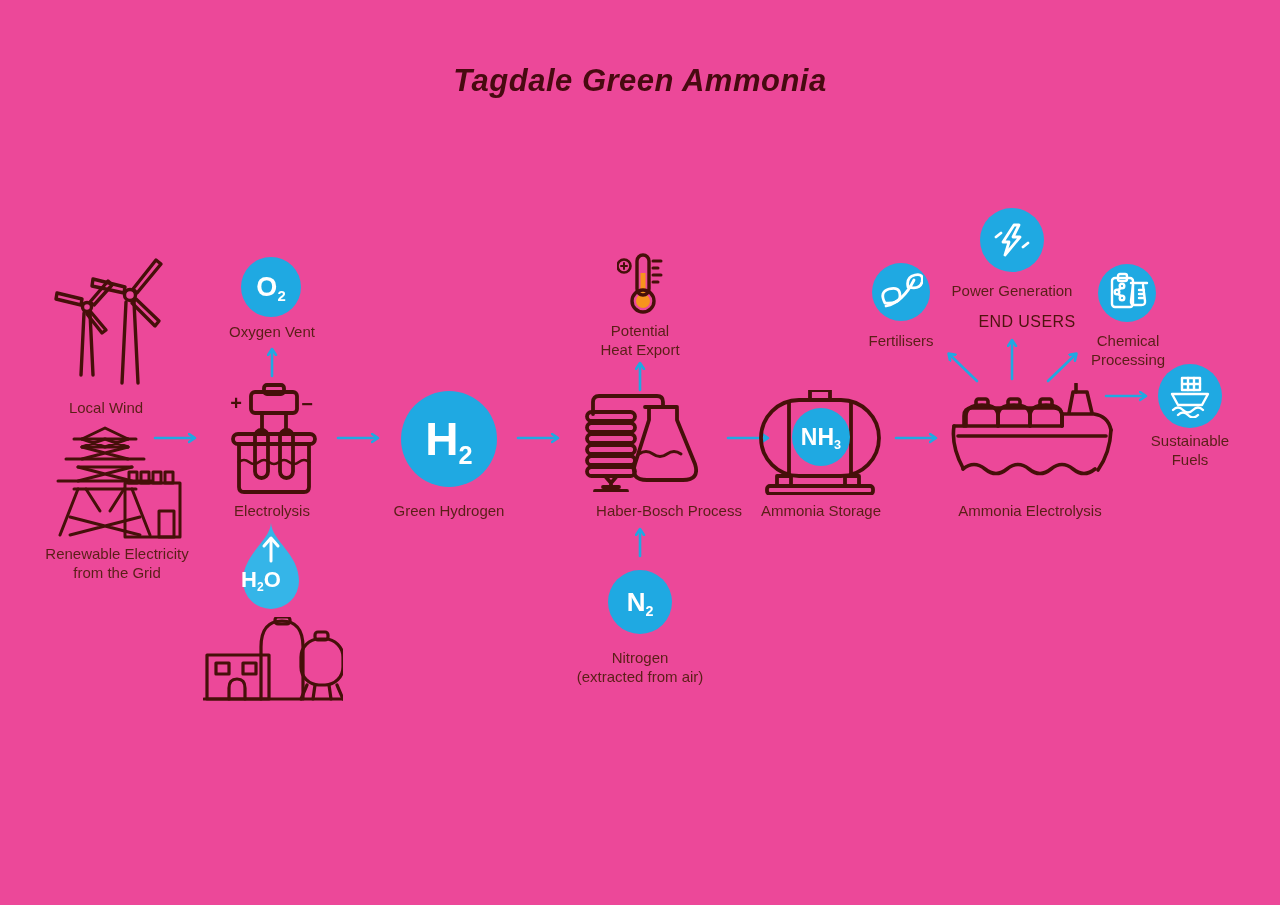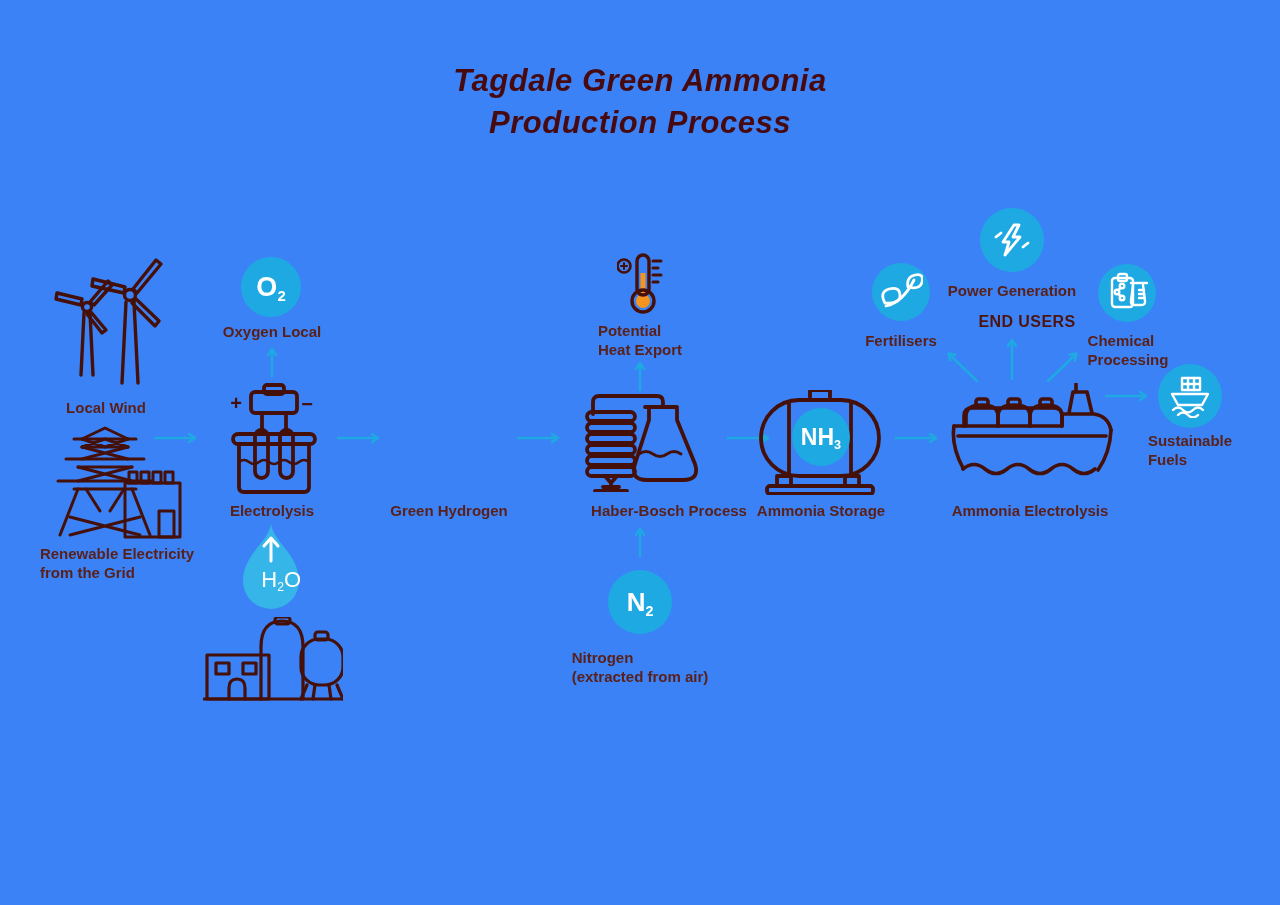--- a/index.html
+++ b/index.html
@@ -1,27 +1,27 @@
 <!DOCTYPE html>
 <html><head>
 <meta charset="utf-8">
 <style>
   html,body{margin:0;padding:0;}
   .canvas{
-    position:relative;width:1280px;height:905px;background:#3b82f6;
+    position:relative;width:1280px;height:905px;background:#ec4899;
     overflow:hidden;font-family:"Liberation Sans",sans-serif;
   }
   .title{
     position:absolute;left:640px;top:60px;transform:translateX(-50%);
     text-align:center;color:#470a10;font-weight:bold;font-style:italic;
     font-size:31px;line-height:42px;letter-spacing:0.5px;white-space:nowrap;
   }
   .label{
-    position:absolute;transform:translateX(-50%);
-    color:#5a1f17;font-size:15px;font-weight:700;line-height:19px;white-space:nowrap;
+    position:absolute;transform:translateX(-50%);text-align:center;
+    color:#5a1f17;font-size:15px;font-weight:400;line-height:19px;white-space:nowrap;
   }
   .label div{white-space:nowrap;}
   .label.endusers{font-size:16px;letter-spacing:0.4px;color:#4f130e;padding-left:30px;}
   .badge{
     position:absolute;background:#1fa9e2;border-radius:50%;color:#ffffff;
     display:flex;align-items:center;justify-content:center;font-weight:bold;
   }
   .badge sub{font-size:0.55em;line-height:0;vertical-align:-0.35em;}
   .euc{
     position:absolute;background:#1fa9e2;border-radius:50%;
@@ -29,34 +29,33 @@
   }
   .icon{position:absolute;}
   .ink{stroke:#451009;fill:none;stroke-linecap:round;stroke-linejoin:round;}
   .wht{stroke:#ffffff;fill:none;stroke-linecap:round;stroke-linejoin:round;}
   .sign{
     position:absolute;transform:translateX(-50%);color:#451009;
     font-size:20px;font-weight:bold;line-height:18px;
   }
   .drop{position:absolute;width:60px;height:92px;}
   .drop-text{
-    position:absolute;left:0;top:46px;width:60px;text-align:right;
-    color:#fff;font-size:22px;font-weight:normal;
+    position:absolute;left:0;top:46px;width:60px;text-align:left;
+    color:#fff;font-size:22px;font-weight:bold;
   }
   .drop-text sub{font-size:0.55em;line-height:0;vertical-align:-0.35em;}
   .arrow-layer{position:absolute;left:0;top:0;pointer-events:none;}
 </style>
 </head>
 <body>
 
 <div class="canvas">
 
   <div class="title">
     <div>Tagdale Green Ammonia</div>
-    <div>Production Process</div>
   </div>
 
   <svg class="arrow-layer" width="1280" height="905" viewBox="0 0 1280 905">
     <defs>
       <marker id="ah" markerWidth="14" markerHeight="14" refX="5" refY="5" orient="auto" markerUnits="userSpaceOnUse">
         <path d="M1 1 L7 5 L1 9" fill="none" stroke="#1fa9e2" stroke-width="2.6" stroke-linecap="round" stroke-linejoin="round"></path>
       </marker>
     </defs>
     <g stroke="#1fa9e2" stroke-width="2.6" stroke-linecap="round">
       <line x1="155" y1="438" x2="193" y2="438" marker-end="url(#ah)"></line>
@@ -197,20 +196,23 @@
       <path d="M4 43 Q1 63 13 85"></path>
       <path d="M161 47 Q160 70 148 87"></path>
       <path d="M13 86 q11 -9 22 0 t22 0 t22 0 t22 0 t22 0 t22 0"></path>
     </g>
   </svg>
 
   <div class="badge" style="left:241px;top:257px;width:60px;height:60px;font-size:27px">
     <span><span>O</span><sub>2</sub></span>
   </div>
 
+  <div class="badge" style="left:401px;top:391px;width:96px;height:96px;font-size:46px">
+    <span><span>H</span><sub>2</sub></span>
+  </div>
 
   <div class="badge" style="left:608px;top:570px;width:64px;height:64px;font-size:26px">
     <span><span>N</span><sub>2</sub></span>
   </div>
 
   <div class="badge" style="left:792px;top:408px;width:58px;height:58px;font-size:23px">
     <span><span>NH</span><sub>3</sub></span>
   </div>
 
   <div class="drop" style="left:241px;top:521px">
@@ -271,21 +273,21 @@
     </svg>
   </div>
 
   <div class="label" style="left:106px;top:398px">Local Wind</div>
 
   <div class="label" style="left:117px;top:544px">
     <div>Renewable Electricity</div>
     <div>from the Grid</div>
   </div>
 
-  <div class="label" style="left:272px;top:322px">Oxygen Local</div>
+  <div class="label" style="left:272px;top:322px">Oxygen Vent</div>
 
   <div class="label" style="left:272px;top:501px">Electrolysis</div>
 
 
   <div class="label" style="left:449px;top:501px">Green Hydrogen</div>
 
   <div class="label" style="left:640px;top:321px">
     <div>Potential</div>
     <div>Heat Export</div>
   </div>

